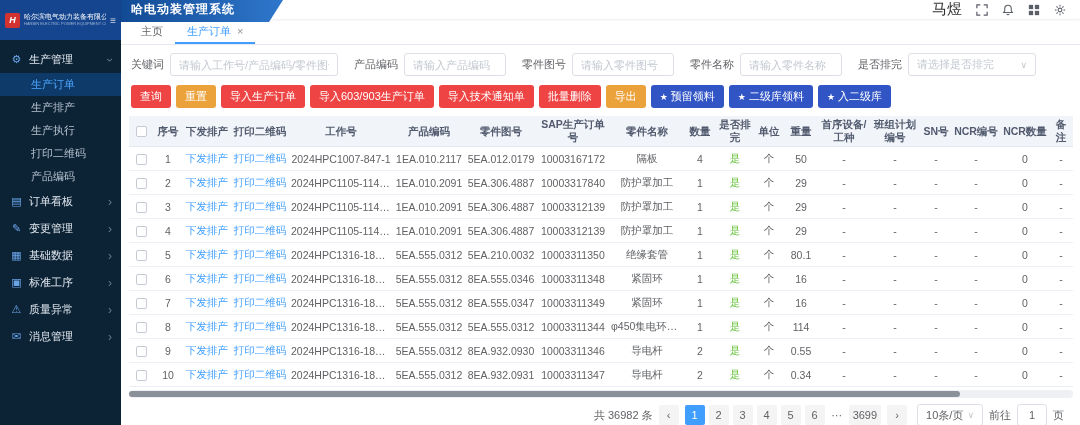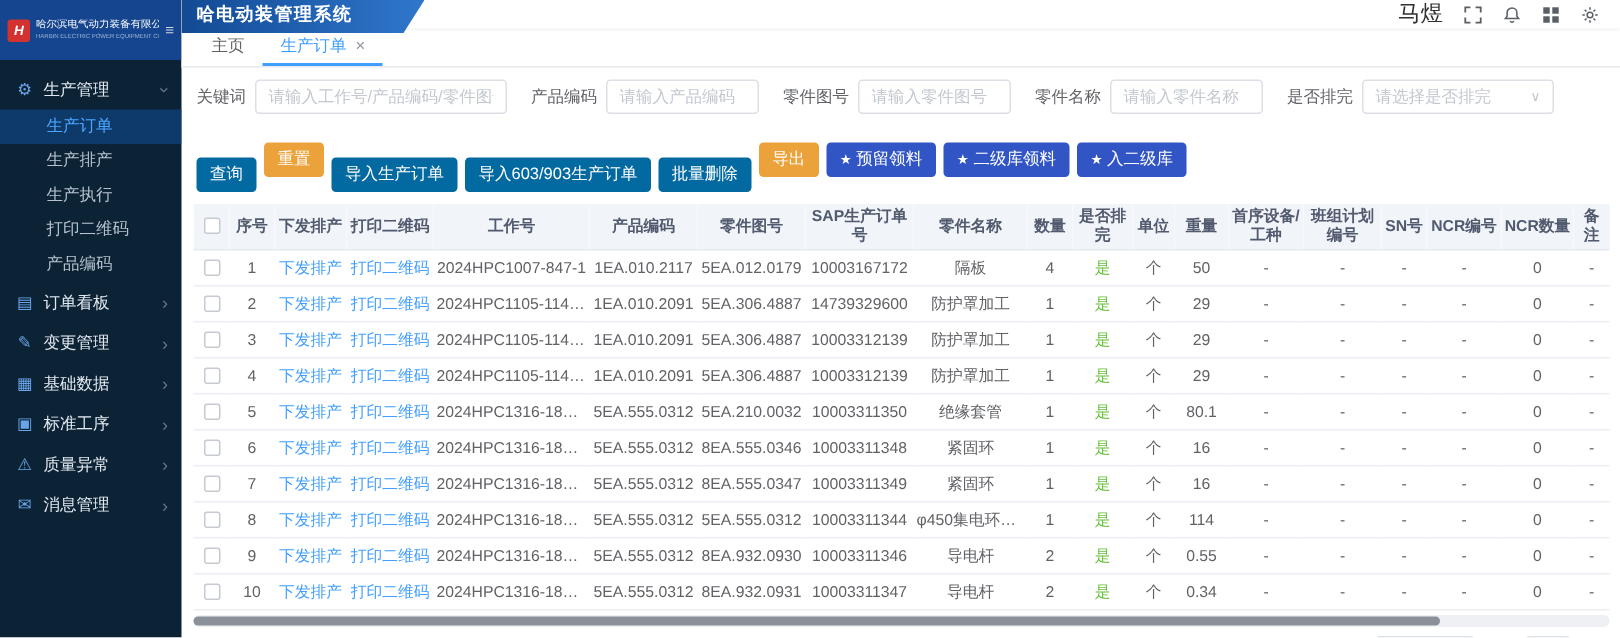--- a/index.html
+++ b/index.html
@@ -45,21 +45,21 @@
   .f-label:first-child { margin-left:0; }
   .f-input { height:23px; border:1px solid #dcdfe6; border-radius:3px; padding:0 8px; font-size:11px; color:#606266; outline:none; background:#fff; }
   .f-input::placeholder { color:#c3c8d0; }
   .w-keyword { width:168px; }
   .w-std { width:102px; }
   .f-select { display:inline-flex; align-items:center; justify-content:space-between; width:128px; height:23px; border:1px solid #dcdfe6; border-radius:3px; padding:0 8px; color:#c3c8d0; background:#fff; cursor:pointer; font-size:11px; }
   .sel-caret { color:#c0c4cc; font-size:9px; margin-left:4px; }
 
   .toolbar { display:flex; align-items:center; gap:5px; padding:5px 8px 8px 10px; }
   .btn { height:23px; line-height:21px; padding:0 9px; border:none; border-radius:3px; font-size:11px; color:#fff; cursor:pointer; font-family:inherit; white-space:nowrap; }
-  .btn.primary { background:#0369a1;margin-top:20px; }
+  .btn.primary { background:#ef4444; }
   .btn.warning { background:#eba23a; }
   .btn.dark { background:#3255c6; }
   .btn-ic { margin-right:3px; font-size:9px; }
 
   .table-wrap { padding:0 8px; }
   table { border-collapse:collapse; table-layout:fixed; width:944px; font-size:10.5px; }
   thead th { background:#f1f4f9; color:#515a6e; font-weight:bold; padding:2px 2px; border-bottom:1px solid #e4e9f1; height:30px; line-height:1.25; text-align:center; overflow:hidden; }
   tbody td { padding:0 2px; border-bottom:1px solid #ebeef5; height:24px; text-align:center; color:#606266; overflow:hidden; white-space:nowrap; text-overflow:ellipsis; }
   .link { color:#409eff; cursor:pointer; }
   .green { color:#67c23a; }
@@ -193,20 +193,21 @@
         <span>请选择是否排完</span>
         <span class="sel-caret">∨</span>
       </div>
     </div>
 
     <div class="toolbar">
         <button class="btn primary">查询</button>
         <button class="btn warning">重置</button>
         <button class="btn primary">导入生产订单</button>
         <button class="btn primary">导入603/903生产订单</button>
+        <button class="btn primary">导入技术通知单</button>
         <button class="btn primary">批量删除</button>
         <button class="btn warning">导出</button>
         <button class="btn dark"><span class="btn-ic">★</span>预留领料</button>
         <button class="btn dark"><span class="btn-ic">★</span>二级库领料</button>
         <button class="btn dark"><span class="btn-ic">★</span>入二级库</button>
       </div>
 
     <div class="table-wrap">
       <table>
         <colgroup>
@@ -276,21 +277,21 @@
               <td>-</td>
             </tr>
             <tr>
               <td><span class="cb"></span></td>
               <td>2</td>
               <td><span class="link">下发排产</span></td>
               <td><span class="link">打印二维码</span></td>
               <td>2024HPC1105-1147-2</td>
               <td>1EA.010.2091</td>
               <td>5EA.306.4887</td>
-              <td>14739329600</td>
+              <td>10003317840</td>
               <td>防护罩加工</td>
               <td>1</td>
               <td><span class="green">是</span></td>
               <td>个</td>
               <td>29</td>
               <td>-</td>
               <td>-</td>
               <td>-</td>
               <td>-</td>
               <td>0</td>

